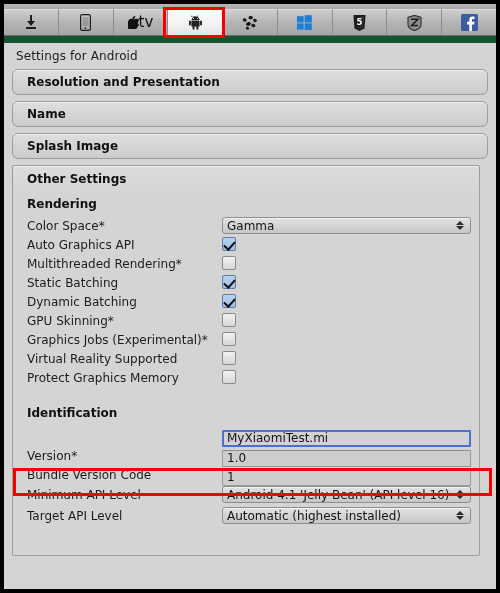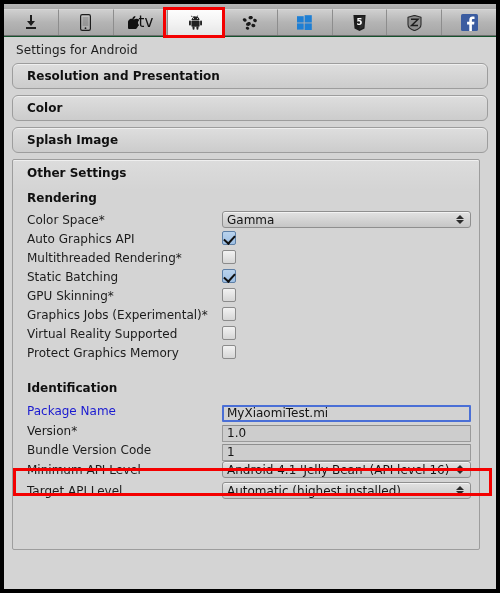--- a/index.html
+++ b/index.html
@@ -52,21 +52,21 @@
     border: 3px solid #f40000;
     pointer-events: none;
     z-index: 40;
   }
 
   
   .panel {
     position: absolute; left: 0; top: 32px;
     width: 492px; height: 553px;
     background: #d4d4d4;
-    border-top: 1px solid #14532d;
+    border-top: 7px solid #14532d;
   }
   .settings-title {
     font-size: 12px; color: #1d1d1d;
     padding: 6px 0 6px 12px;
     letter-spacing: .1px;
   }
 
   
   .fold {
     margin: 0 8px 6px 8px;
@@ -307,21 +307,21 @@
 
   <div class="panel">
 
     <div class="settings-title">Settings for Android</div>
 
     <div class="fold">
       <span class="fold-label">Resolution and Presentation</span>
     </div>
 
     <div class="fold">
-      <span class="fold-label">Color</span>
+      <span class="fold-label">Name</span>
     </div>
 
     <div class="fold">
       <span class="fold-label">Splash Image</span>
     </div>
 
     <div class="fold-open">
 
       <div class="fold-head">
         <span class="fold-label">Other Settings</span>
@@ -349,20 +349,24 @@
         <div class="row">
           <span class="row-label">Multithreaded Rendering*</span>
           <span class="cbox"></span>
         </div>
 
         <div class="row">
           <span class="row-label">Static Batching</span>
           <span class="cbox on"></span>
         </div>
 
+        <div class="row">
+          <span class="row-label">Dynamic Batching</span>
+          <span class="cbox on"></span>
+        </div>
 
         <div class="row">
           <span class="row-label">GPU Skinning*</span>
           <span class="cbox"></span>
         </div>
 
         <div class="row">
           <span class="row-label clipped">Graphics Jobs (Experimental)*</span>
           <span class="cbox"></span>
         </div>
@@ -378,21 +382,20 @@
         </div>
       </div>
 
       <div class="spacer"></div>
 
       <div class="section-head">Identification</div>
 
       <div class="rows">
 
         <div class="row" style="height:21px;">
-          <span class="row-label modified">Package Name</span>
           <span class="field-col" style="top:2px;">
             <input class="txtfield focused" type="text" value="MyXiaomiTest.mi" style="">
           </span>
         </div>
 
         <div class="row">
           <span class="row-label">Version*</span>
           <span class="field-col">
             <input class="txtfield" type="text" value="1.0" style="">
           </span>

